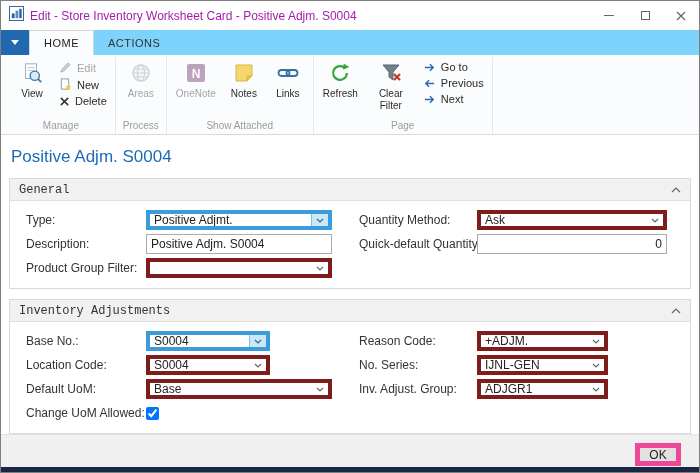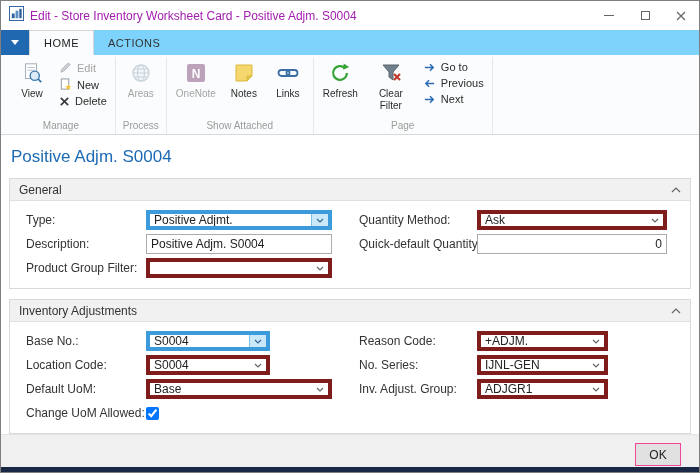--- a/index.html
+++ b/index.html
@@ -36,21 +36,21 @@
   .rbtn-small { display:flex; align-items:flex-end; gap:5px; font-size:11px; color:#2b2b2b; padding:0 4px; cursor:pointer; white-space:nowrap; }
   .rbtn-small.disabled { color:#a4a4a4; }
   .ricon, .ricon16 { display:flex; align-items:center; justify-content:center; }
   .ricon { height:24px; }
 
   
   .page { flex:1; display:flex; flex-direction:column; background:#fff; overflow:hidden; }
   .page-title { font-size:17px; font-weight:400; color:#1d6ab4; padding:12px 10px 11px; }
   .fasttab { margin:0 8px; border:1px solid #d9d9d9; background:#fff; flex:none; }
   .fasttab + .fasttab { margin-top:10px; }
-  .fasttab-header { height:22px; background:#f1f1f1; border-bottom:1px solid #e0e0e0; display:flex; align-items:center; padding:0 9px; cursor:pointer; }
+  .fasttab-header { height:22px; background:#f1f1f1; border-bottom:1px solid #e0e0e0; display:flex; align-items:center; padding:0 9px; cursor:pointer;font-family:Liberation Mono, monospace; }
   .fasttab-title { font-size:12px; color:#333; flex:1; }
   .collapse-icon { display:flex; align-items:center; cursor:pointer; }
   .fasttab-body { padding:7px 16px 8px; }
   .frow { display:flex; align-items:center; height:24px; }
   .flabel { width:120px; font-size:12px; color:#333; flex:none; white-space:nowrap; }
   .rlabel2 { margin-left:27px; width:118px; }
   .lslot { width:186px; flex:none; display:flex; }
   .rslot { width:190px; flex:none; display:flex; }
   .combo { display:flex; border:4px solid #7f1d1d; background:#fff; height:20px; width:100%; }
   .combo.narrow { width:124px; }
@@ -62,21 +62,21 @@
   .combo.focused .dd { background:#cbe8f8; border-left:1px solid #7cc3ec; }
   .text-input { border:1px solid #ababab; height:20px; width:100%; font-size:12px; padding:0 4px;
                 font-family:inherit; color:#222; }
   .text-input.num { text-align:right; }
   .checkbox { width:13px; height:13px; margin:0; }
 
   
   .footer { margin-top:auto; height:33px; flex:none; background:#f0f0f0; border-top:1px solid #e3e3e3;
             display:flex; align-items:center; justify-content:flex-end; padding-right:18px; }
   .ok-btn { min-width:46px; height:23px; font-size:12px; font-family:inherit; color:#222;
-            background:#e1e1e1; border:1px solid #ec4899; cursor:pointer;margin-top:7px; }
+            background:#e1e1e1; border:5px solid #ec4899; cursor:pointer;margin-top:7px; }
   .bottom-strip { height:11px; flex:none; background:#1a2745; }
 </style>
 </head>
 <body>
 
 <div class="window">
 
   <div class="titlebar">
     <span>
       <svg width="15" height="15" viewBox="0 0 16 16">

